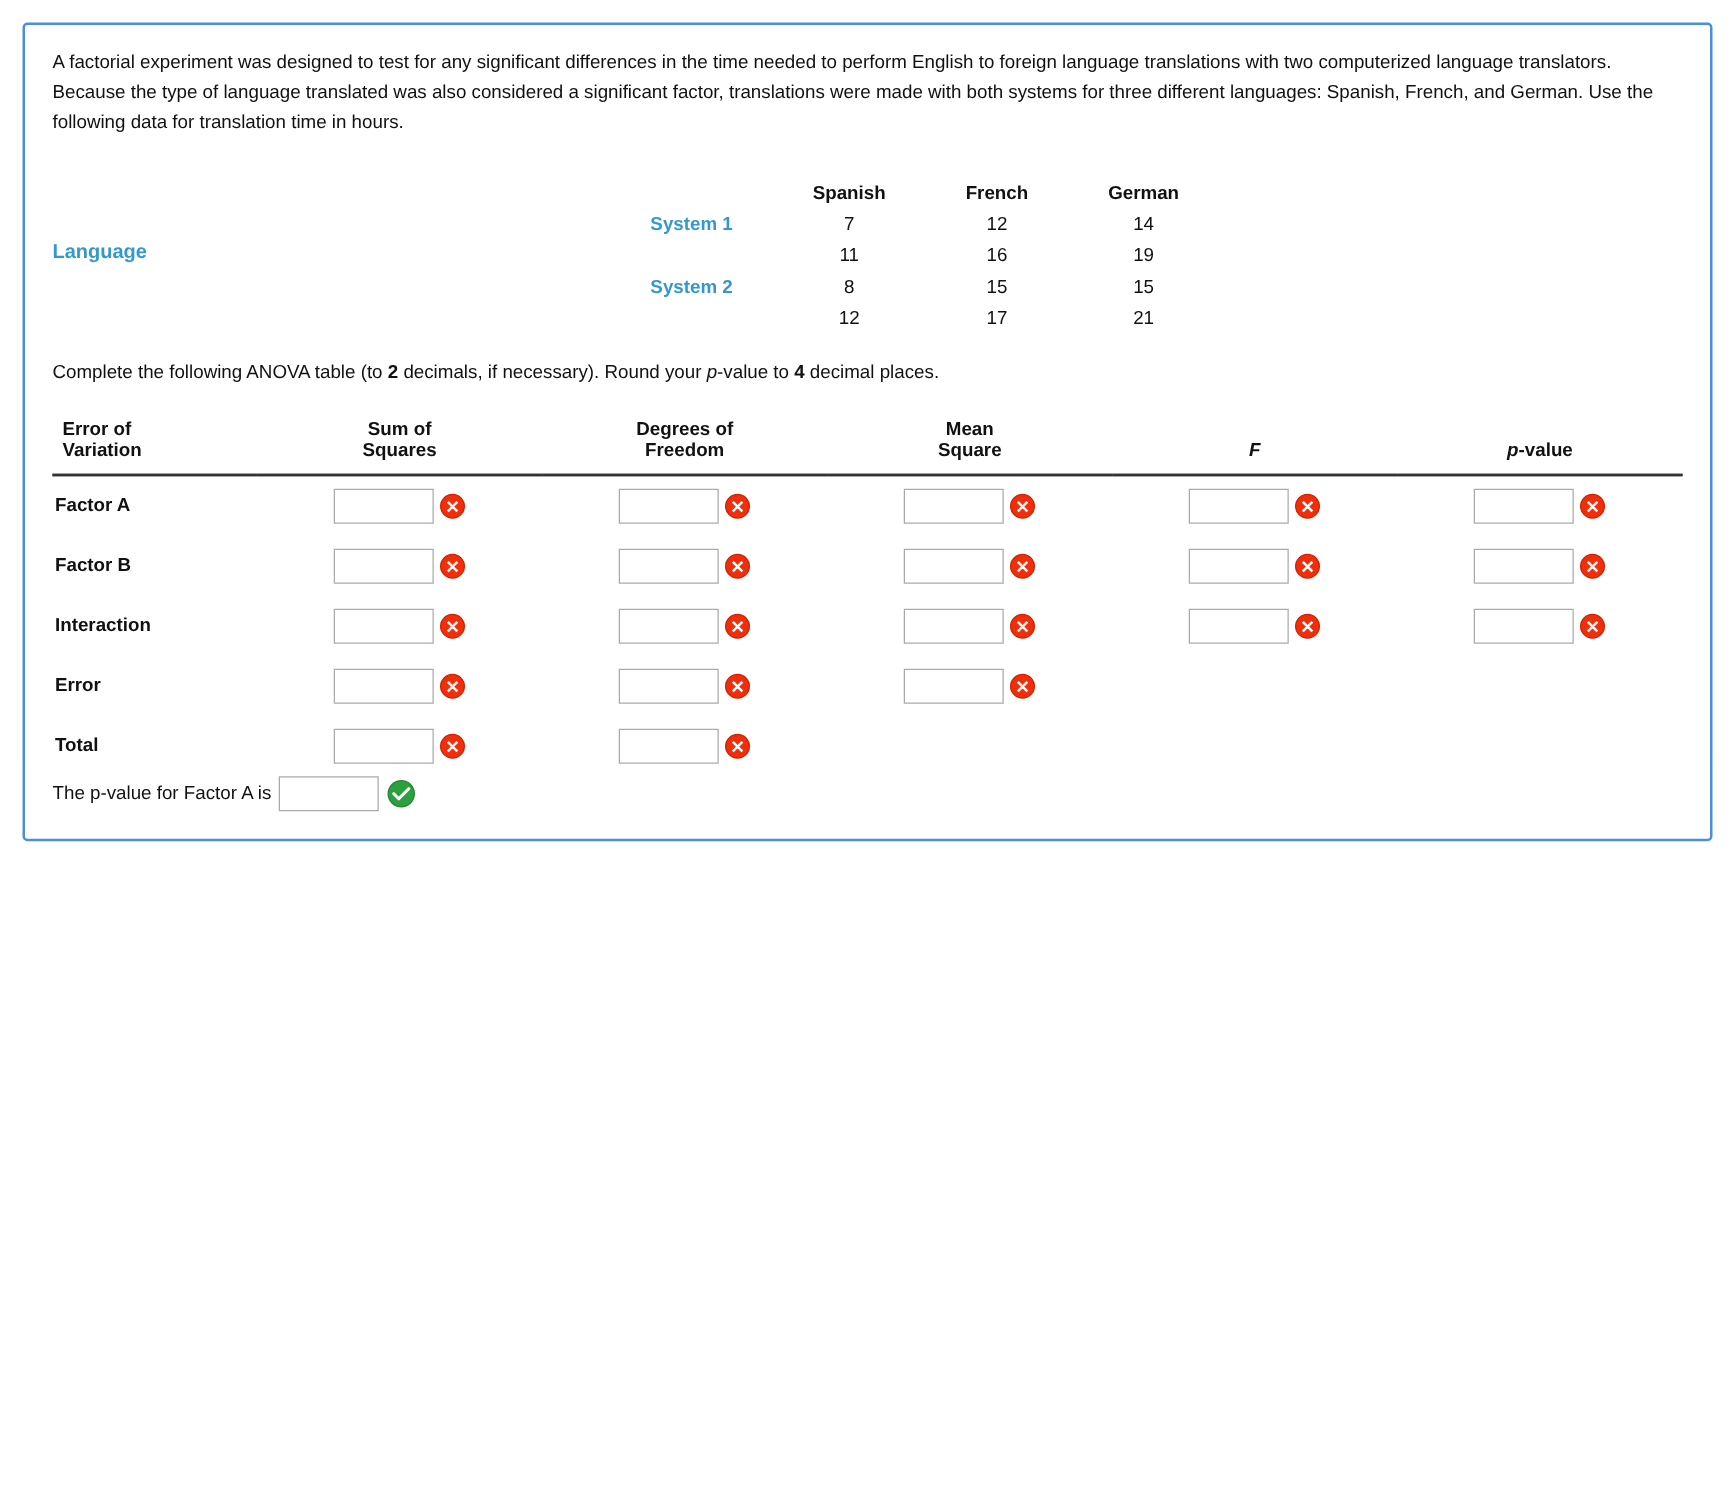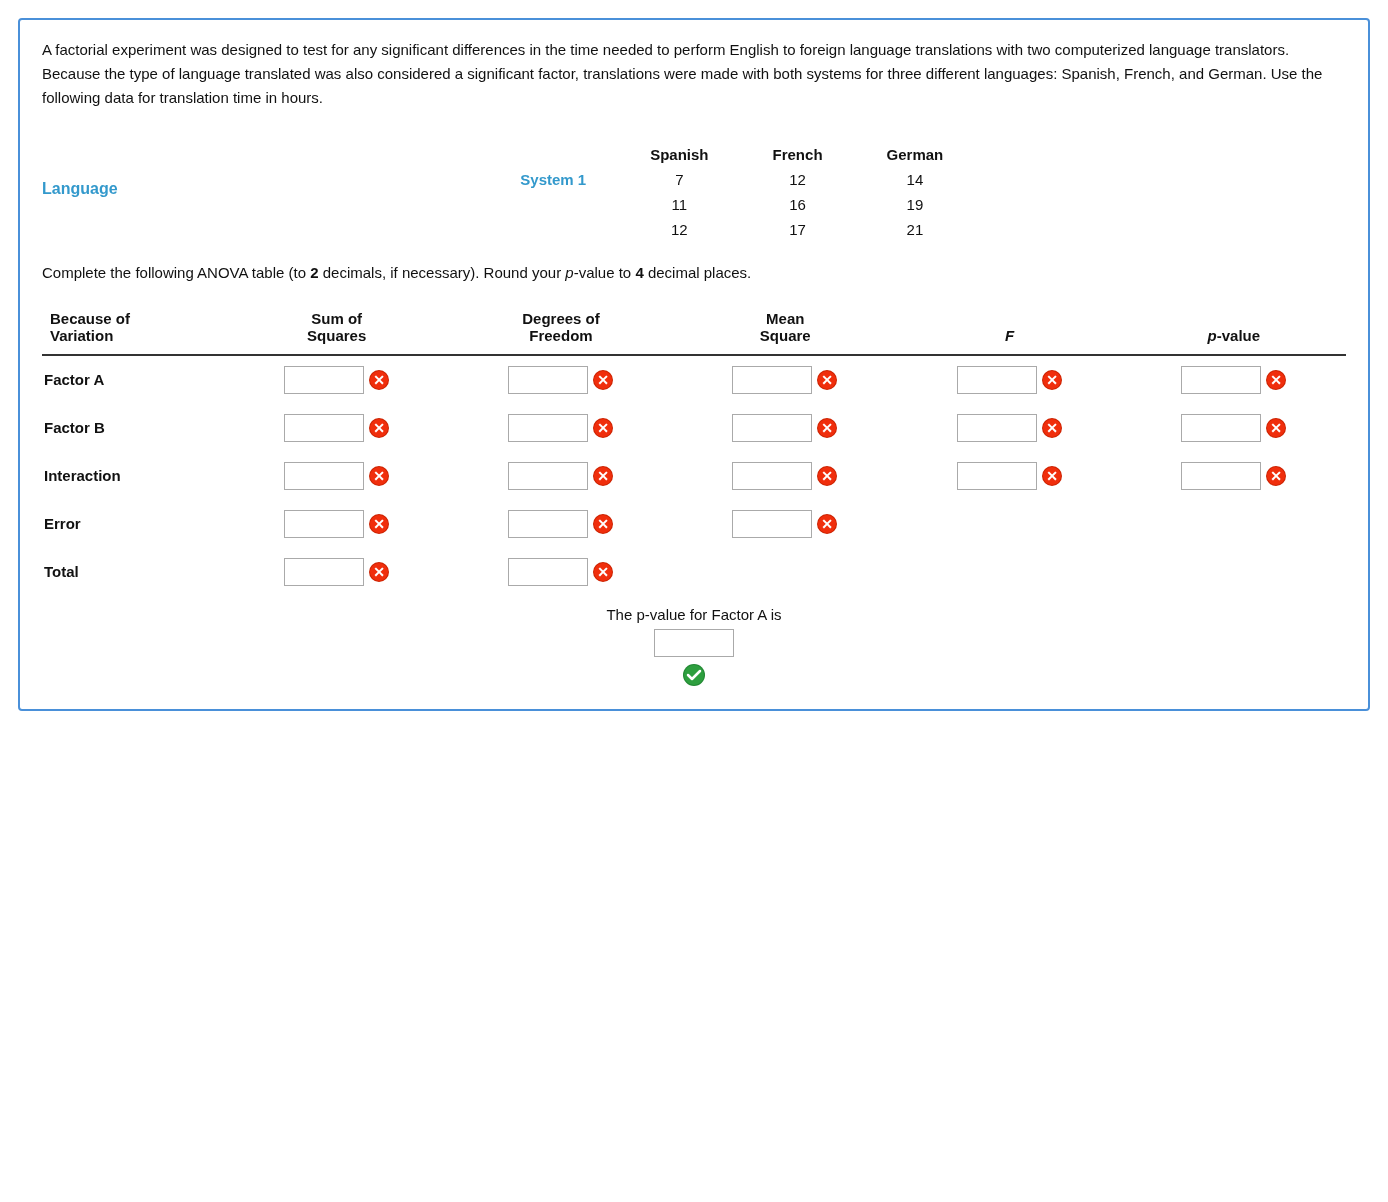--- a/index.html
+++ b/index.html
@@ -109,25 +109,23 @@
       display: inline-block;
       flex-shrink: 0;
     }
     .check-icon {
       width: 24px;
       height: 24px;
       display: inline-block;
       flex-shrink: 0;
     }
     .bottom-row {
-      margin-top: 10px;
       display: flex;
       align-items: center;
       gap: 6px;
-      flex-direction: column;
     }
     .bottom-label {
       font-size: 15px;
     }
   </style>
 </head>
 <body>
 
 <div class="container">
 
@@ -151,39 +149,45 @@
           <td>12</td>
           <td>14</td>
         </tr>
         <tr>
           <td class="system-label"></td>
           <td>11</td>
           <td>16</td>
           <td>19</td>
         </tr>
         <tr>
+          <td class="system-label">System 2</td>
+          <td>8</td>
+          <td>15</td>
+          <td>15</td>
+        </tr>
+        <tr>
           <td class="system-label"></td>
           <td>12</td>
           <td>17</td>
           <td>21</td>
         </tr>
       </tbody>
     </table>
   </div>
 
 
   <p class="complete-text">
     Complete the following ANOVA table (to <strong>2</strong> decimals, if necessary). Round your <i>p</i>-value to <strong>4</strong> decimal places.
   </p>
 
   <table class="anova-table">
     <thead>
       <tr>
         <th class="left-align">
-          <span>Because of</span><br>
+          <span>Error of</span><br>
           <span>Variation</span>
         </th>
         <th>
           <span>Sum of</span><br>
           <span>Squares</span>
         </th>
         <th>
           <span>Degrees of</span><br>
           <span>Freedom</span>
         </th>

